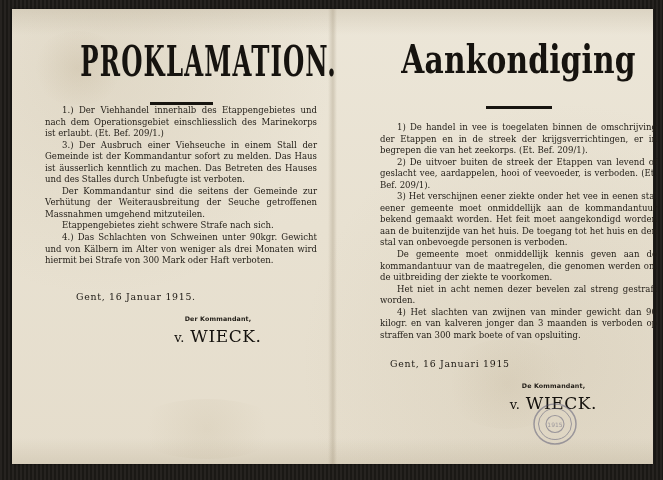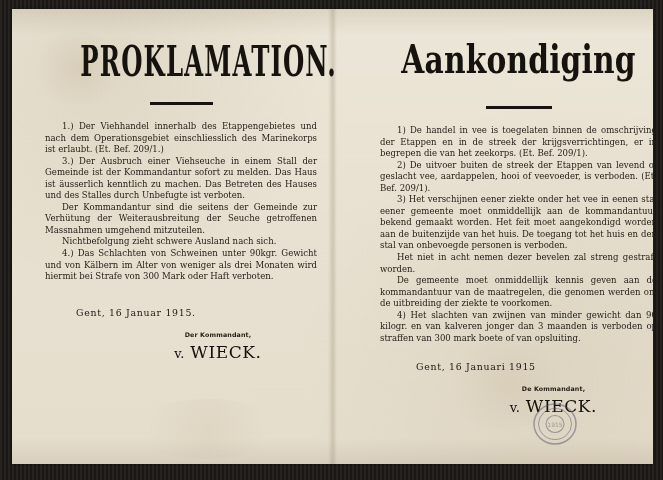--- a/index.html
+++ b/index.html
@@ -97,44 +97,43 @@
   }
   .title-rule {
     height: 3px;
     background: #17140f;
     margin: 0 auto;
   }
   #rule-de { width: 63px; margin-top: 27px; }
   #rule-nl { width: 66px; margin-top: 31px; }
 
   .body {
-    margin-top: 16px;
     font-family: "DejaVu Serif", serif;
     font-size: 8.55px;
     line-height: 11.55px;
     color: #201c16;
     text-align: justify;
     text-justify: inter-word;
     hyphens: none;
   }
-  #col-nl .body { }
+  #col-nl .body { margin-top: 13px; }
   .body p {
     margin: 0 0 0 0;
     text-indent: 17px;
   }
 
   .date {
     margin-top: 24px;
     margin-left: 31px;
     font-family: "DejaVu Serif", serif;
     font-size: 9.4px;
     letter-spacing: 0.7px;
     color: #1d1914;
   }
-  #col-nl .date { margin-left: 36px; margin-top: 17px; }
+  #col-nl .date { margin-left: 10px; margin-top: 17px; }
 
   .rank {
     margin-top: 13px;
     text-align: center;
     font-family: "DejaVu Sans", sans-serif;
     font-weight: 700;
     font-size: 6.3px;
     letter-spacing: 0.15px;
     color: #201c16;
     padding-left: 74px;
@@ -196,42 +195,42 @@
     <div class="fold" id="fold-main"></div>
 
     <div class="col" id="col-de">
       <h1 class="title" id="title-de">PROKLAMATION.</h1>
       <div class="title-rule" id="rule-de"></div>
 
       <div class="body">
         <p>1.) Der Viehhandel innerhalb des Etappengebietes und nach dem Operationsgebiet einschliesslich des Marinekorps ist erlaubt. (Et. Bef. 209/1.)</p>
         <p>3.) Der Ausbruch einer Viehseuche in einem Stall der Gemeinde ist der Kommandantur sofort zu melden. Das Haus ist äusserlich kenntlich zu machen. Das Betreten des Hauses und des Stalles durch Unbefugte ist verboten.</p>
         <p>Der Kommandantur sind die seitens der Gemeinde zur Verhütung der Weiterausbreitung der Seuche getroffenen Massnahmen umgehend mitzuteilen.</p>
-        <p>Nichtbefolgung zieht schwere Ausland nach sich.</p>
+        <p>Etappengebietes zieht schwere Strafe nach sich.</p>
         <p>4.) Das Schlachten von Schweinen unter 90kgr. Gewicht und von Kälbern im Alter von weniger als drei Monaten wird hiermit bei Strafe von 300 Mark oder Haft verboten.</p>
       </div>
 
       <div class="date">Gent, 16 Januar 1915.</div>
       <div class="rank">Der Kommandant,</div>
       <div class="signature">
         <span class="vee">v.</span>
         <span>WIECK.</span>
       </div>
     </div>
 
     <div class="col" id="col-nl">
       <h1 class="title" id="title-nl">Aankondiging</h1>
       <div class="title-rule" id="rule-nl"></div>
 
       <div class="body">
         <p>1) De handel in vee is toegelaten binnen de omschrijving der Etappen en in de streek der krijgsverrichtingen, er in begrepen die van het zeekorps. (Et. Bef. 209/1).</p>
         <p>2) De uitvoer buiten de streek der Etappen van levend of geslacht vee, aardappelen, hooi of veevoeder, is verboden. (Et. Bef. 209/1).</p>
         <p>3) Het verschijnen eener ziekte onder het vee in eenen stal eener gemeente moet onmiddellijk aan de kommandantuur bekend gemaakt worden. Het feit moet aangekondigd worden aan de buitenzijde van het huis. De toegang tot het huis en den stal van onbevoegde personen is verboden.</p>
+        <p>De gemeente moet onmiddellijk kennis geven aan de kommandantuur van de maatregelen, die genomen werden om de uitbreiding der ziekte te voorkomen.</p>
         <p>Het niet in acht nemen dezer bevelen zal streng gestraft worden.</p>
-        <p>De gemeente moet onmiddellijk kennis geven aan de kommandantuur van de maatregelen, die genomen werden om de uitbreiding der ziekte te voorkomen.</p>
         <p>4) Het slachten van zwijnen van minder gewicht dan 90 kilogr. en van kalveren jonger dan 3 maanden is verboden op straffen van 300 mark boete of van opsluiting.</p>
       </div>
 
       <div class="date">Gent, 16 Januari 1915</div>
       <div class="rank">De Kommandant,</div>
       <div class="signature">
         <span class="vee">v.</span>
         <span>WIECK.</span>
       </div>
     </div>

